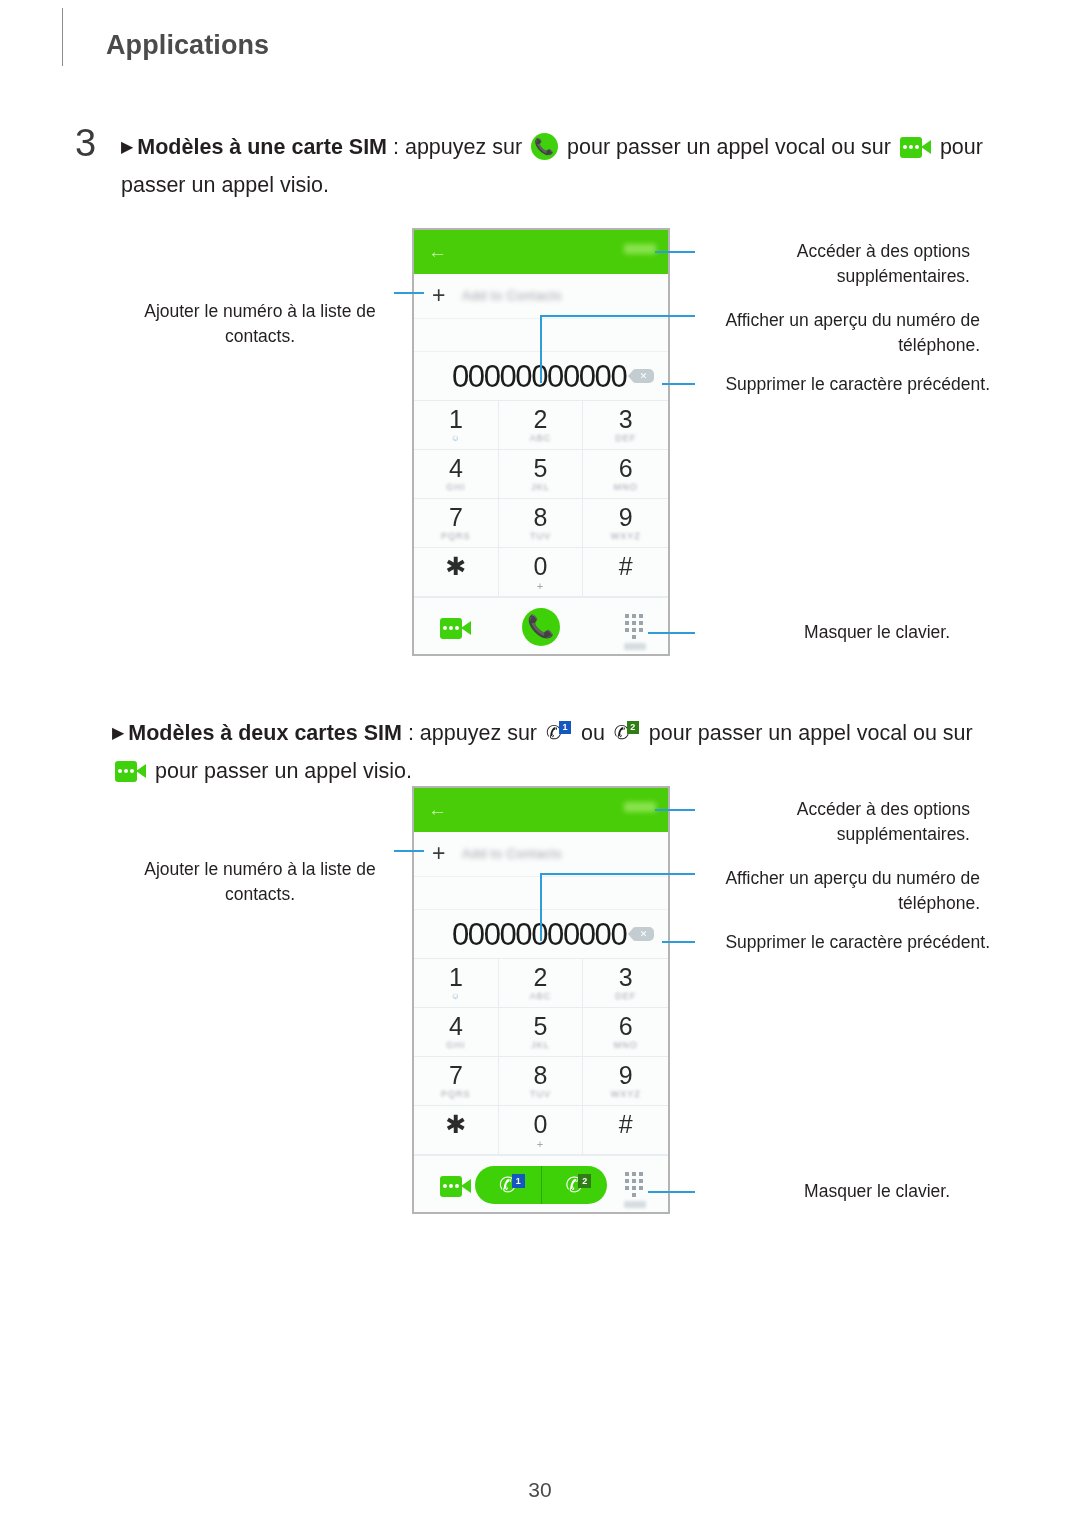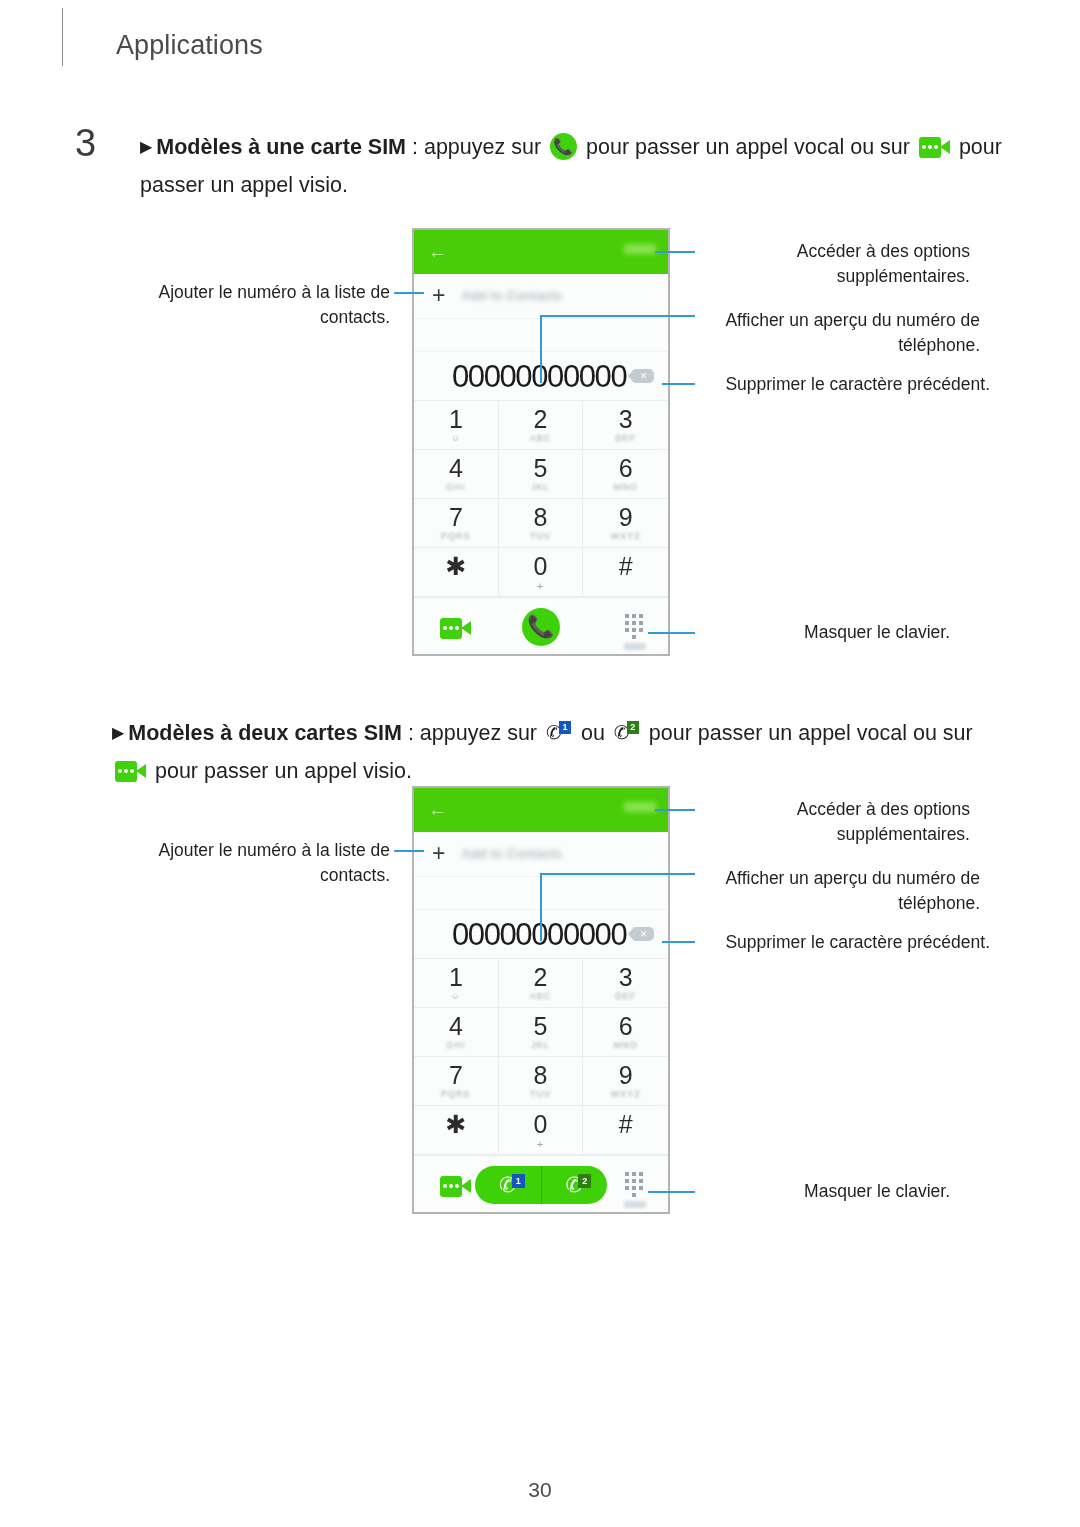--- a/index.html
+++ b/index.html
@@ -23,42 +23,43 @@
     width: 1080px; height: 100px;
   }
   .head-rule {
     position: absolute;
     left: 62px; top: 8px;
     width: 1px; height: 58px;
     background: #8d8d8d;
   }
   .head-title {
     position: absolute;
-    left: 116px; top: 30px;
+    left: 106px; top: 30px;
     font-size: 27px;
     color: #4b4b4b;
     letter-spacing: .1px;
     white-space: nowrap;
+    font-weight: bold;
   }
 
   
   .step {
     position: absolute;
     left: 75px;
     width: 930px;
   }
   .step-num {
     position: absolute;
     left: 0; top: -6px;
     font-size: 38px;
     font-weight: 300;
     color: #3b3b3b;
   }
   .step-text {
-    margin-left: 65px;
+    margin-left: 46px;
     font-size: 21.5px;
     line-height: 38px;
     color: #231f20;
   }
   .para {
     position: absolute;
     left: 112px;
     width: 900px;
     font-size: 21.5px;
     line-height: 38px;
@@ -359,21 +360,21 @@
   }
 
   
   .callout {
     position: absolute;
     font-size: 17.5px;
     line-height: 25px;
     color: #231f20;
   }
   .callout.right { text-align: right; }
-  .callout.left  { text-align: right; }
+  .callout.left  { text-align: center; margin-top: 19px; }
   .lead {
     position: absolute;
     background: #2e9cd8;
   }
   .lead.h { height: 2px; }
   .lead.v { width: 2px; }
 
   .page-num {
     position: absolute;
     left: 0; top: 1478px;

